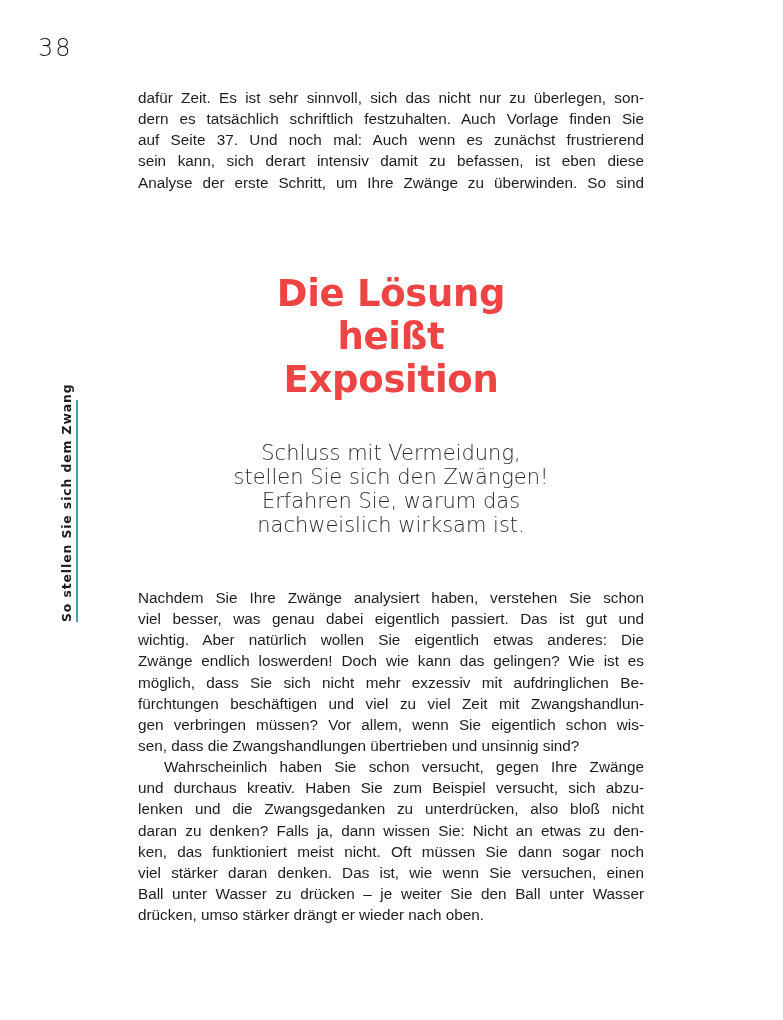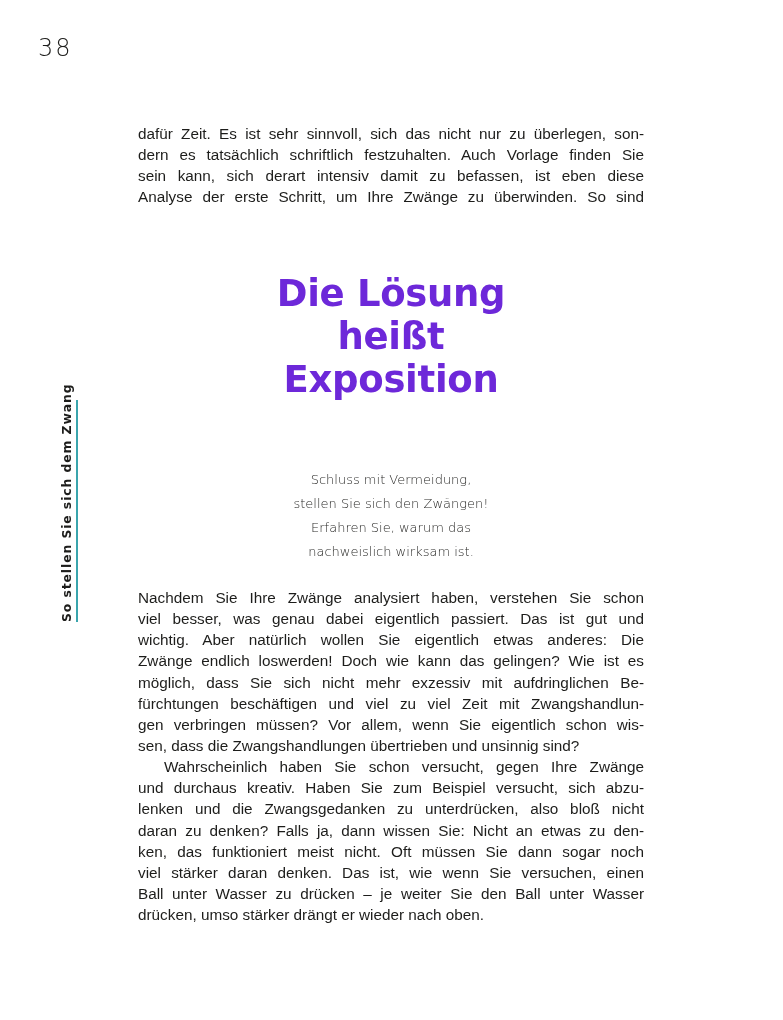--- a/index.html
+++ b/index.html
@@ -25,50 +25,51 @@
     position: absolute; left: 19px; top: 0; width: 2px; height: 222px; background: #3aa5ad;
   }
   .body-block {
     position: absolute; left: 138px; width: 506px;
     font-family: "Liberation Sans", sans-serif; font-size: 15.3px;
     line-height: 21.15px; color: #1d1d1b;
   }
   .body-block .line { display: block; white-space: nowrap; height: 21.15px; }
   .body-block .line.justify { text-align: justify; text-align-last: justify; }
   .body-block .line.indent { padding-left: 26px; }
-  .intro { top: 87px; margin-top: 36px; }
+  .intro { top: 87px; }
   .main { top: 587px; }
   .chapter-title {
     position: absolute; left: 138px; width: 506px; top: 272px;
     text-align: center;
     font-family: "DejaVu Sans", sans-serif; font-weight: bold;
-    font-size: 37px; line-height: 43px; letter-spacing: -0.3px; color: #6d28d9;
+    font-size: 37px; line-height: 43px; letter-spacing: -0.3px; color: #ef4444;
   }
   .chapter-title .tline { display: block; }
   .subtitle {
     position: absolute; left: 138px; width: 506px; top: 441px;
     text-align: center;
     font-family: "DejaVu Sans", sans-serif; font-weight: 300;
-    font-size: 13px; line-height: 24px; color: #2a2a28; margin-top: 27px;
+    font-size: 21px; line-height: 24px; color: #2a2a28;
   }
   .subtitle .sline { display: block; }
 </style>
 </head>
 <body>
 
 <div class="page-number">38</div>
 
 <div class="running-head">
   <div class="running-head-text">So stellen Sie sich dem Zwang</div>
   <div class="running-head-rule"></div>
 </div>
 
 <div class="body-block intro">
   <span class="line justify">dafür Zeit. Es ist sehr sinnvoll, sich das nicht nur zu überlegen, son-</span>
   <span class="line justify">dern es tatsächlich schriftlich festzuhalten. Auch Vorlage finden Sie</span>
+  <span class="line justify">auf Seite 37. Und noch mal: Auch wenn es zunächst frustrierend</span>
   <span class="line justify">sein kann, sich derart intensiv damit zu befassen, ist eben diese</span>
   <span class="line justify">Analyse der erste Schritt, um Ihre Zwänge zu überwinden. So sind</span>
 </div>
 
 <div class="chapter-title">
   <span class="tline">Die Lösung</span>
   <span class="tline">heißt</span>
   <span class="tline">Exposition</span>
 </div>
 

